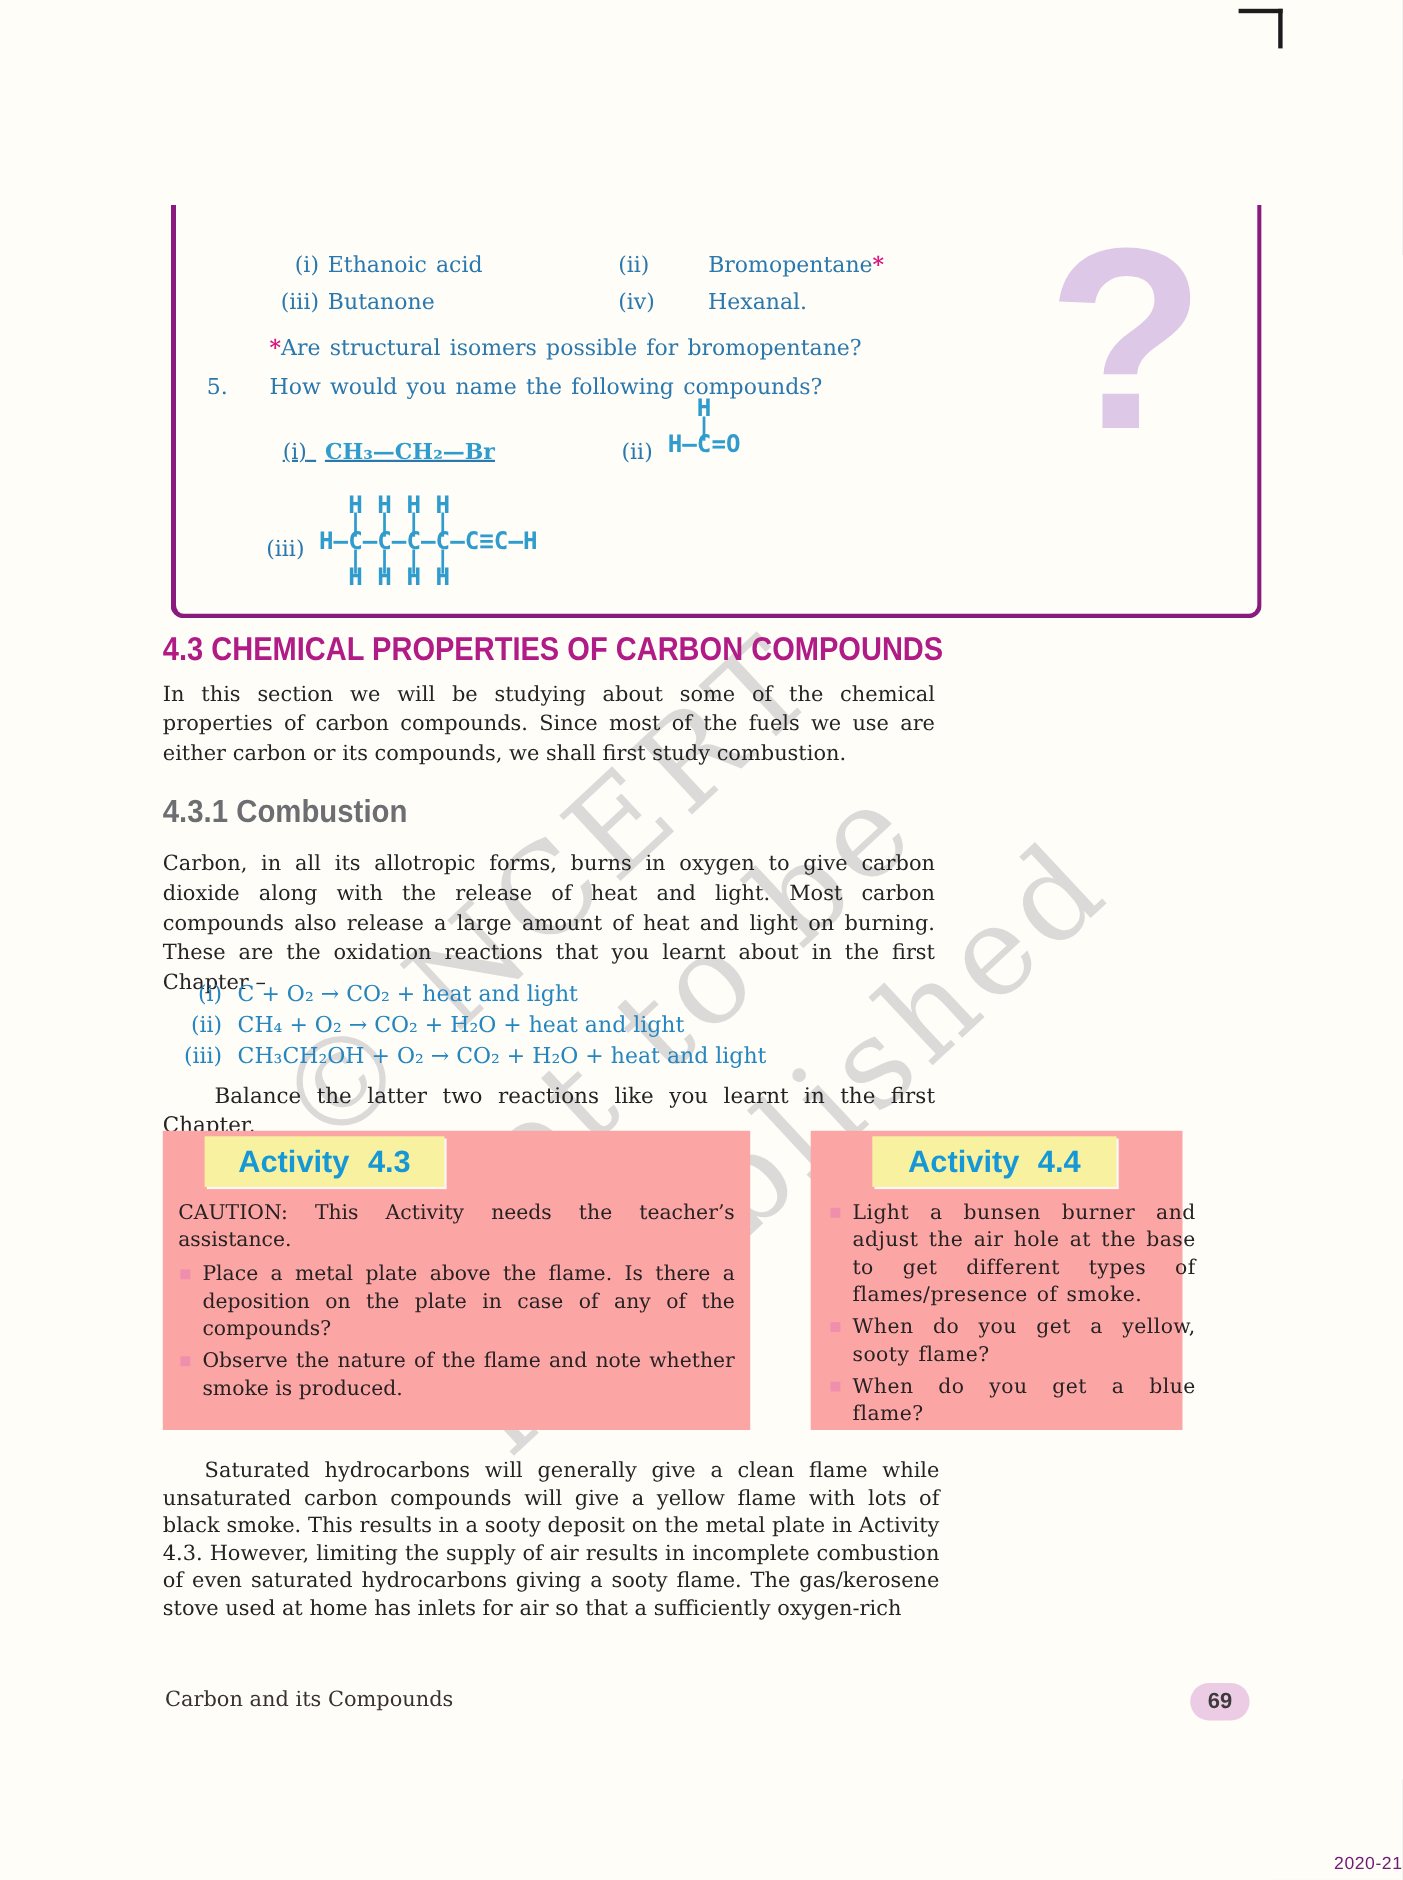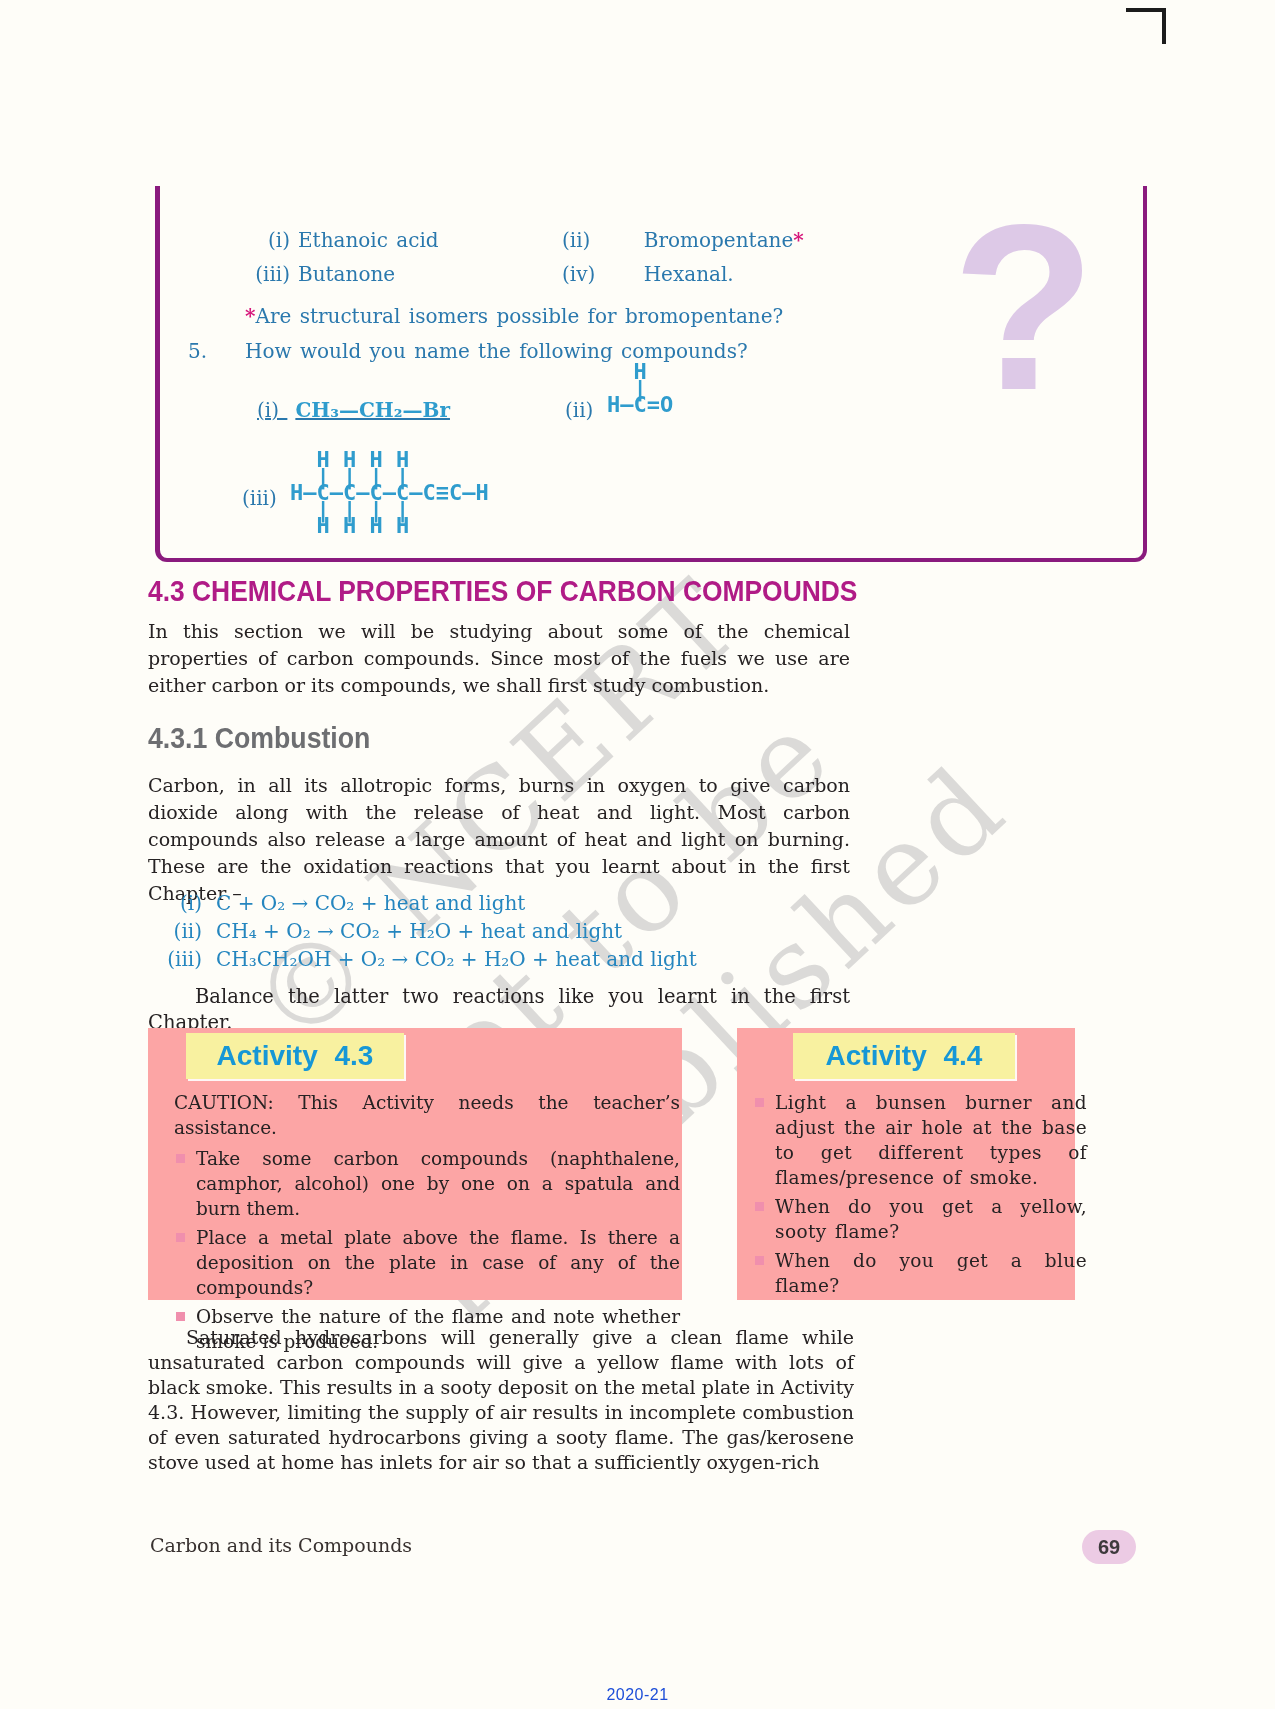--- a/index.html
+++ b/index.html
@@ -99,42 +99,42 @@
     box-shadow:2px 2px 0 rgba(255,255,255,0.9);
   }
   .a43 .activity-banner{left:38px;top:5px;width:218px;height:46px;}
   .a44 .activity-banner{left:56px;top:5px;width:222px;height:46px;}
   .activity-title{
     font-family:"Liberation Sans", sans-serif;
     font-weight:bold;font-size:28px;line-height:46px;
     color:#1697d6;text-align:center;word-spacing:9px;
   }
   .activity-content{position:absolute;font-size:18.5px;line-height:25px;text-align:justify;}
-  .a43 .activity-content{left:26px;top:62px;width:506px;}
+  .a43 .activity-content{left:14px;top:62px;width:506px;}
   .a44 .activity-content{left:16px;top:58px;width:334px;letter-spacing:0.4px;word-spacing:2px;}
   .caution{margin:0 0 6px 0;word-spacing:2px;}
   ul.bullets{list-style:none;margin:0;padding:0;}
   ul.bullets li{display:flex;margin-top:4px;}
   .bullet-sq{
     flex:0 0 9px;width:9px;height:9px;margin:8px 11px 0 2px;
     background:#f08fad;
   }
   .bullet-txt{flex:1;}
 
   
   .footer-left{left:150px;top:1534px;font-size:19px;color:#38312f;}
   .page-badge{
     left:1082px;top:1530px;width:54px;height:34px;
     background:#eccbe4;border-radius:17px;
     text-align:center;line-height:34px;
     font-family:"Liberation Sans", sans-serif;
     font-weight:bold;font-size:20px;color:#3d3a3c;
   }
-  .year-mark{left:0;top:1686px;width:1275px;text-align:center;
-    font-family:"Liberation Sans", sans-serif;font-size:16px;color:#1d4ed8;letter-spacing:0.5px;}
+  .year-mark{left:0;top:1686px;width:1275px;text-align:right;
+    font-family:"Liberation Sans", sans-serif;font-size:16px;color:#701a75;letter-spacing:0.5px;}
 </style>
 </head>
 <body>
 
 <div id="page">
 
   <div class="abs corner-mark"></div>
 
   <div class="abs watermark">
     <div>© NCERT</div>
@@ -214,24 +214,20 @@
 
   <div class="abs activity-box a43">
     <div class="activity-banner">
       <div class="activity-title">Activity 4.3</div>
     </div>
     <div class="activity-content">
       <p class="caution">CAUTION: This Activity needs the teacher’s assistance.</p>
       <ul class="bullets">
         <li>
           <span class="bullet-sq"></span>
-          <span class="bullet-txt">Take some carbon compounds (naphthalene, camphor, alcohol) one by one on a spatula and burn them.</span>
-        </li>
-        <li>
-          <span class="bullet-sq"></span>
           <span class="bullet-txt">Place a metal plate above the flame. Is there a deposition on the plate in case of any of the compounds?</span>
         </li>
         <li>
           <span class="bullet-sq"></span>
           <span class="bullet-txt">Observe the nature of the flame and note whether smoke is produced.</span>
         </li>
       </ul>
     </div>
   </div>
 

